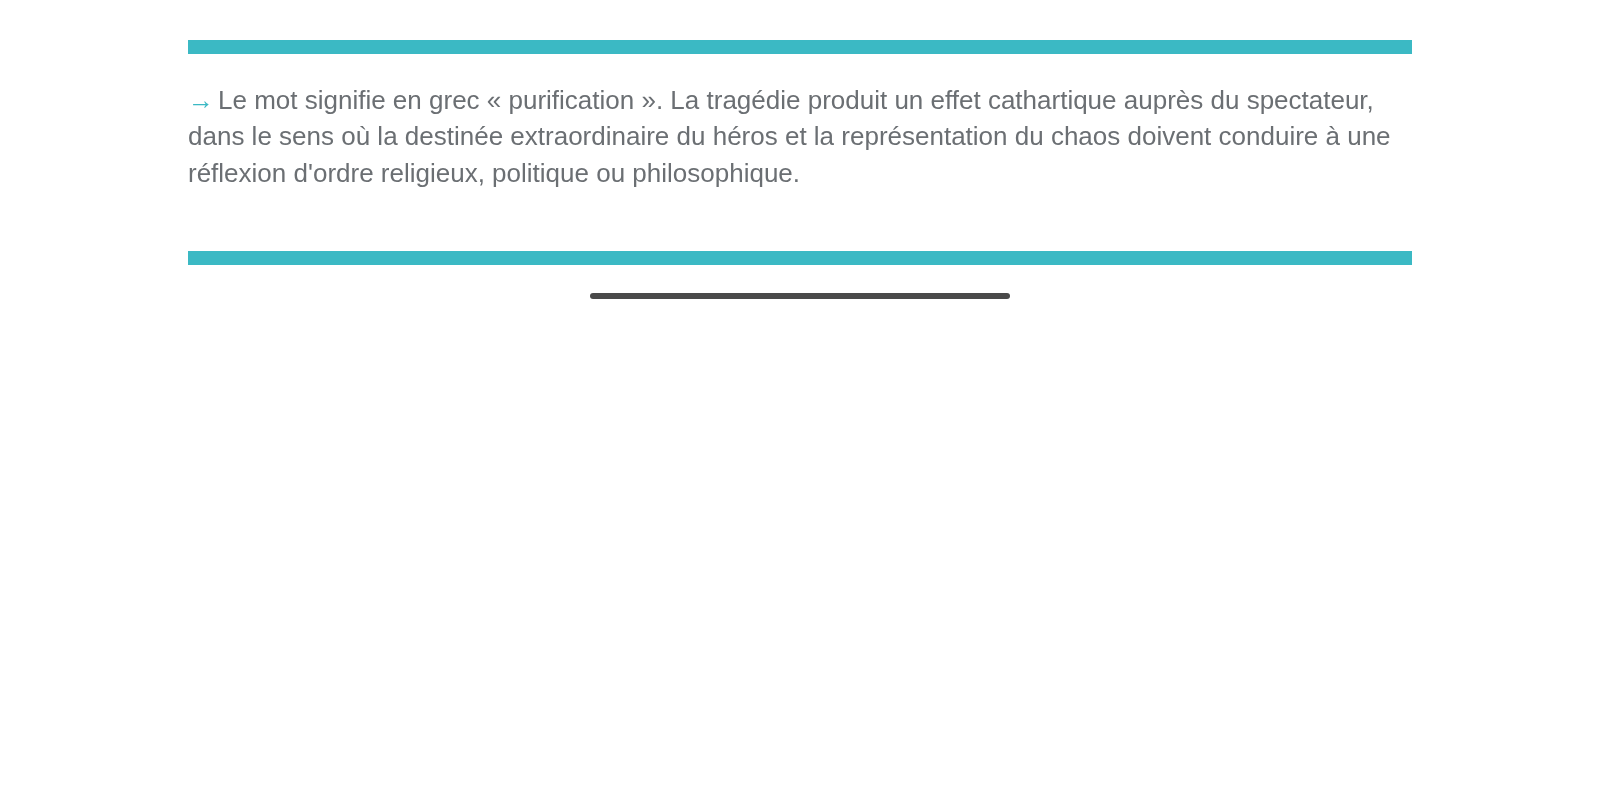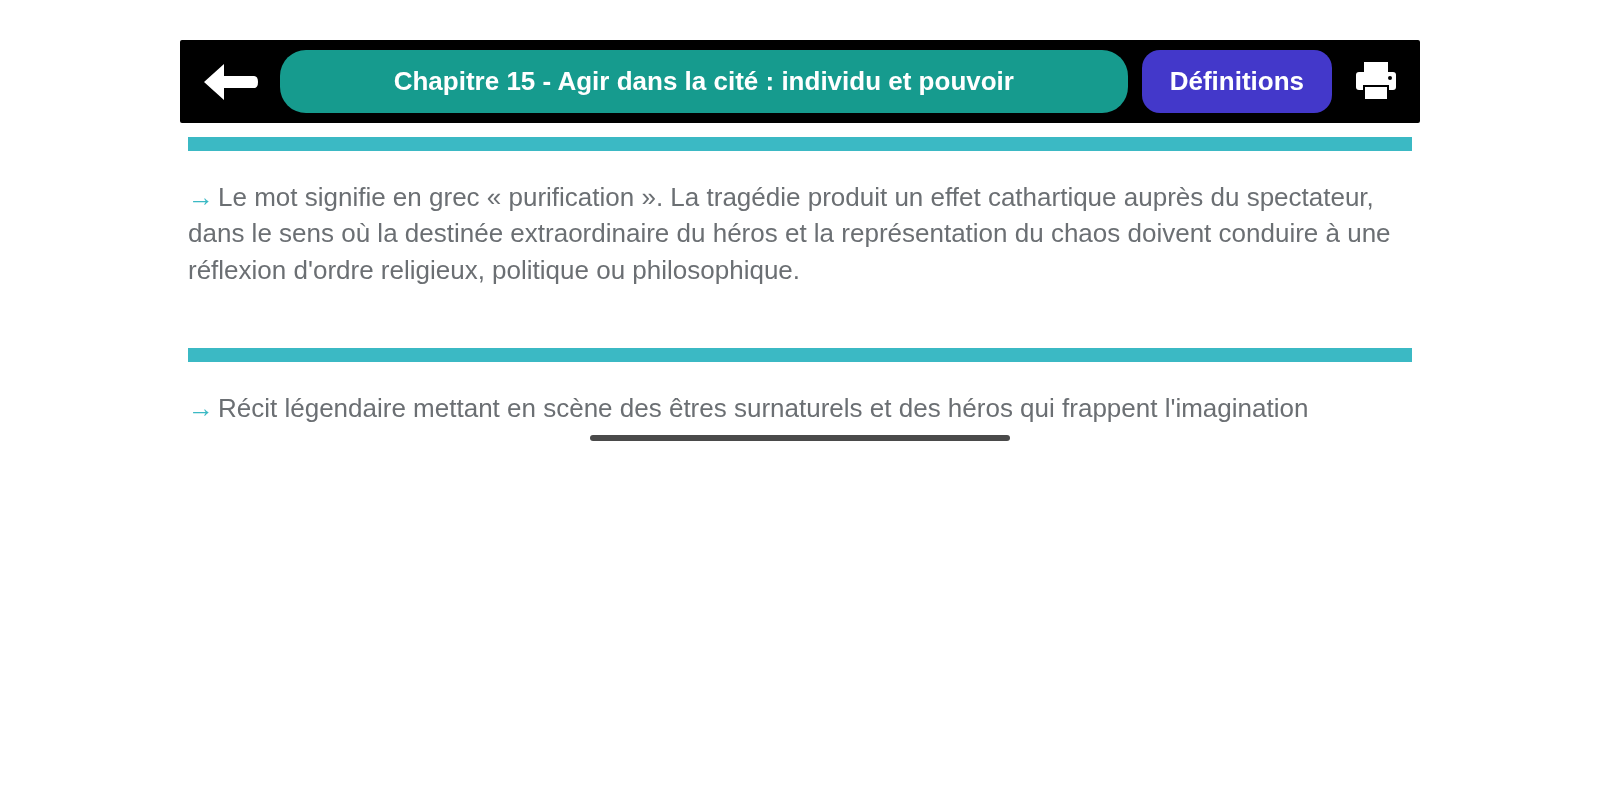--- a/index.html
+++ b/index.html
@@ -70,51 +70,31 @@
     height: 6px;
     background: #4a4a4a;
     border-radius: 3px;
     margin: 8px auto 0 auto;
   }
 </style>
 </head>
 <body>
 
 <div class="frame">
-  <div class="topbar">
-    <div class="back-btn">
-      <svg width="60" height="44" viewBox="0 0 60 44">
-        <path d="M24 4 L4 22 L24 40 L24 28 L54 28 Q58 28 58 22 Q58 16 54 16 L24 16 Z" fill="#fff"></path>
-      </svg>
-    </div>
-    <div class="chapter-pill">Chapitre 15 - Agir dans la cité : individu et pouvoir</div>
-    <div class="defs-btn">Définitions</div>
-    <div class="print-btn">
-      <svg width="48" height="44" viewBox="0 0 48 44">
-        <rect x="12" y="2" width="24" height="10" fill="#fff"></rect>
-        <rect x="4" y="12" width="40" height="18" rx="3" fill="#fff"></rect>
-        <rect x="12" y="26" width="24" height="14" fill="#fff" stroke="#000" stroke-width="2"></rect>
-        <circle cx="38" cy="18" r="2" fill="#000"></circle>
-      </svg>
-    </div>
-  </div>
 
   <div class="content">
 
     <div class="divider-bar"></div>
 
     <div class="entry">
       <div class="def">
         <span class="arrow">→</span><span>Le mot signifie en grec « purification ». La tragédie produit un effet cathartique auprès du spectateur, dans le sens où la destinée extraordinaire du héros et la représentation du chaos doivent conduire à une réflexion d'ordre religieux, politique ou philosophique.</span>
       </div>
     </div>
 
     <div class="divider-bar"></div>
 
     <div class="entry" style="margin-bottom:0;">
-      <div class="def">
-        <span class="arrow">→</span><span>Récit légendaire mettant en scène des êtres surnaturels et des héros qui frappent l'imagination</span>
-      </div>
     </div>
 
     <div class="scroll-hint"></div>
   </div>
 </div>
 
 </body></html>

